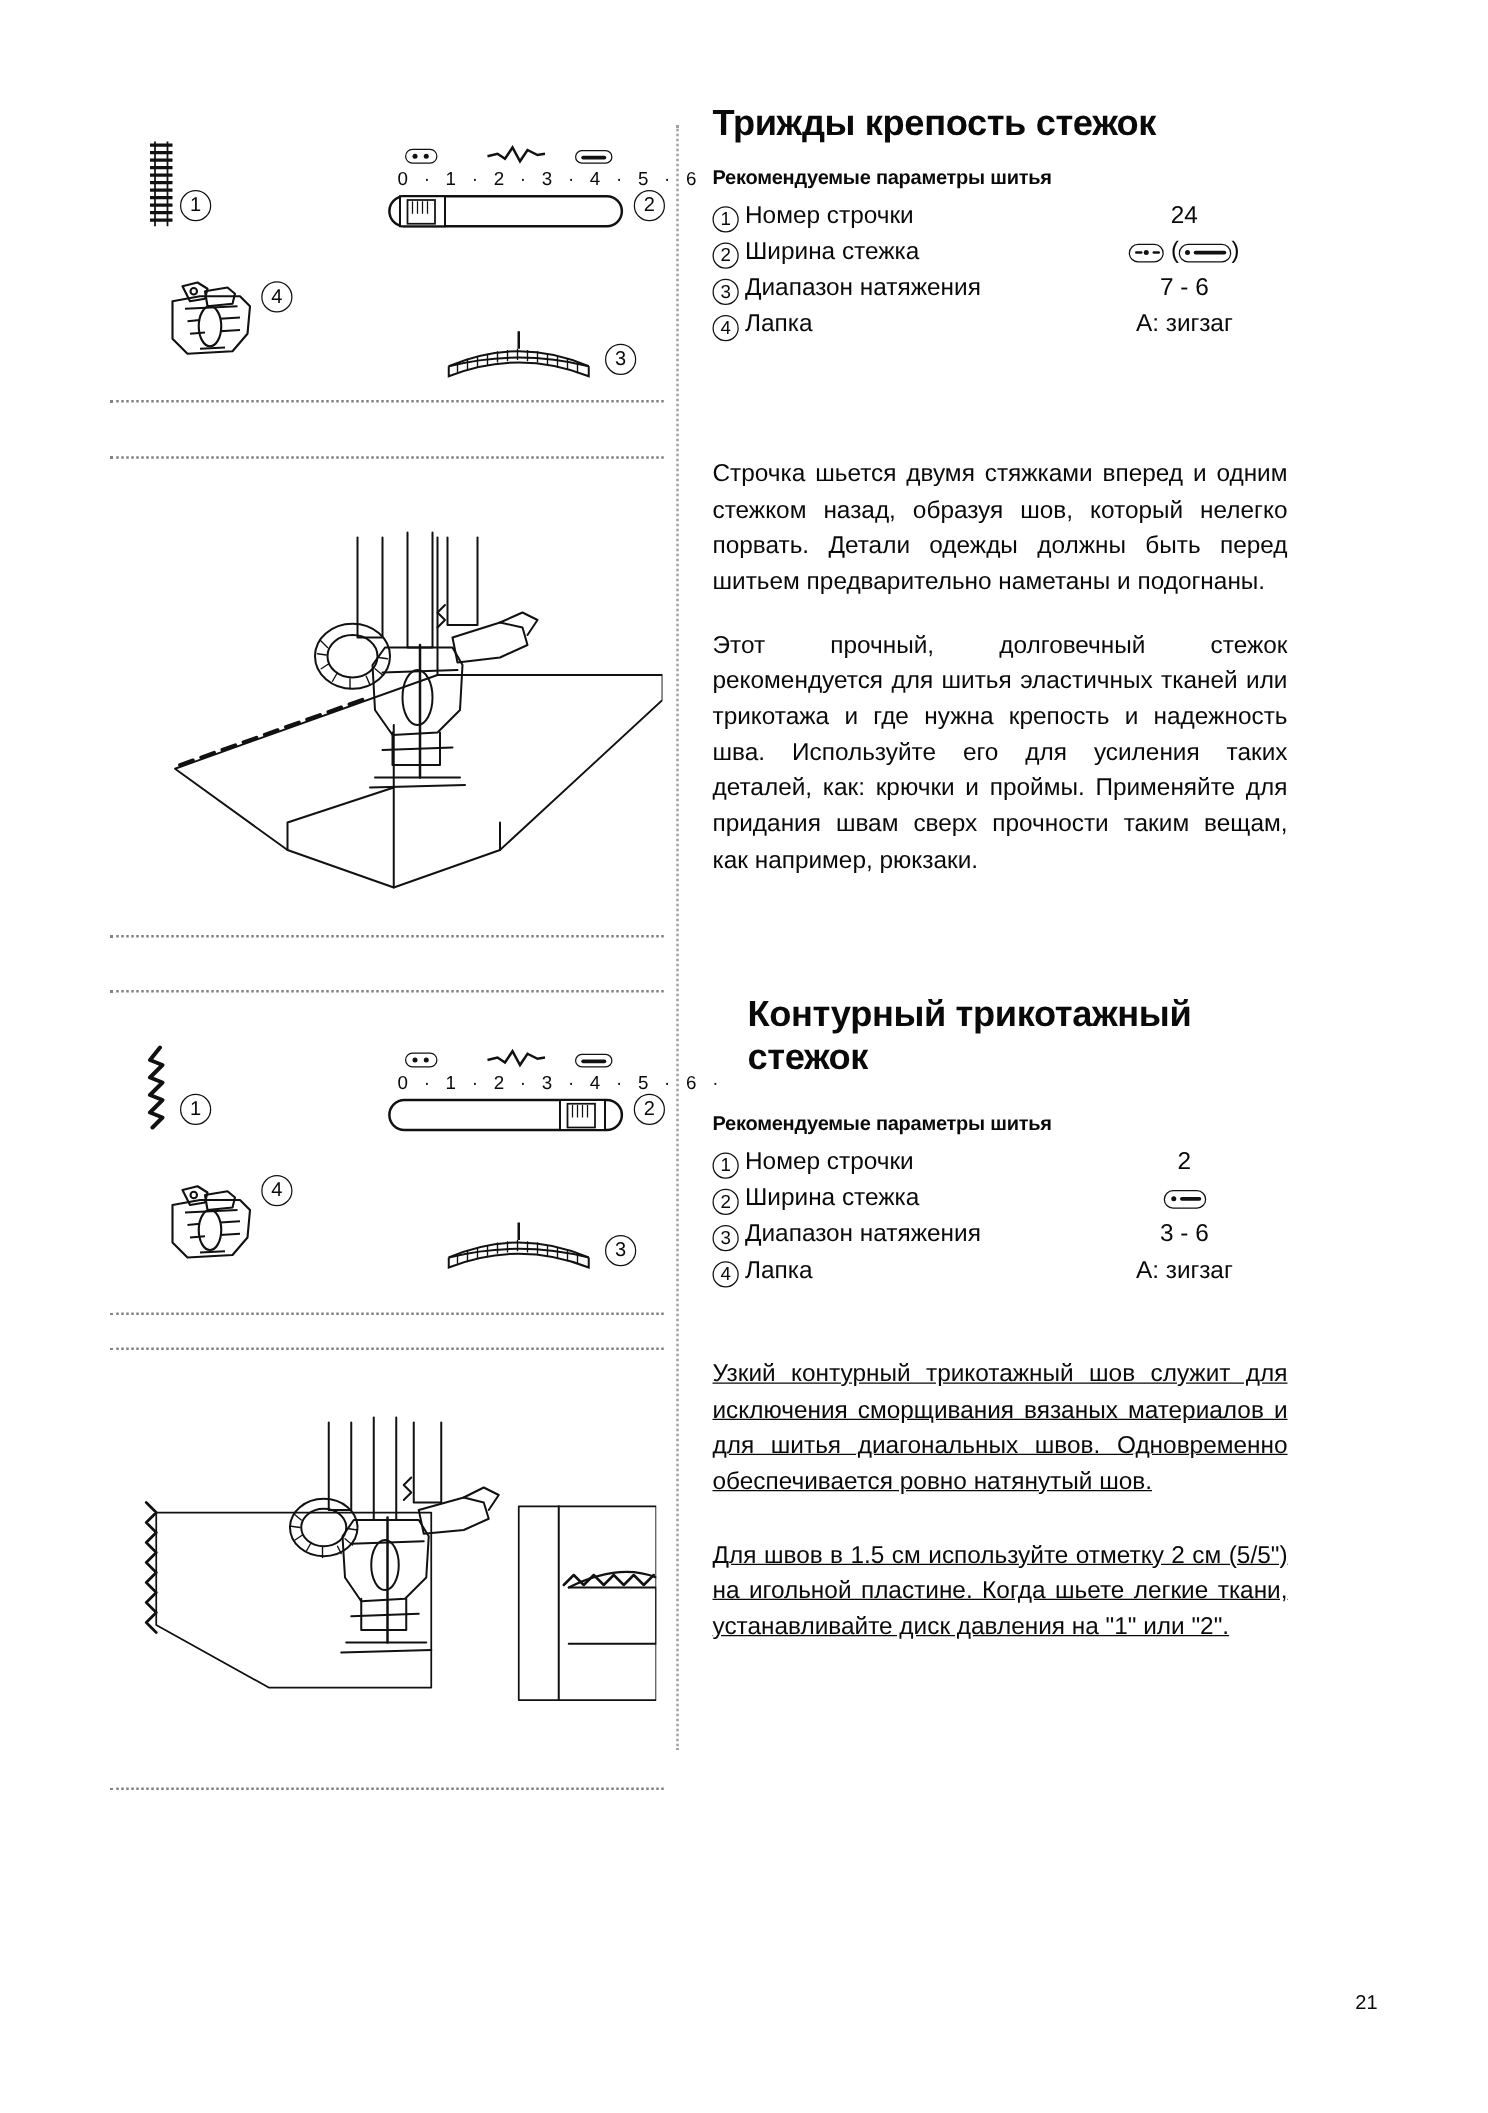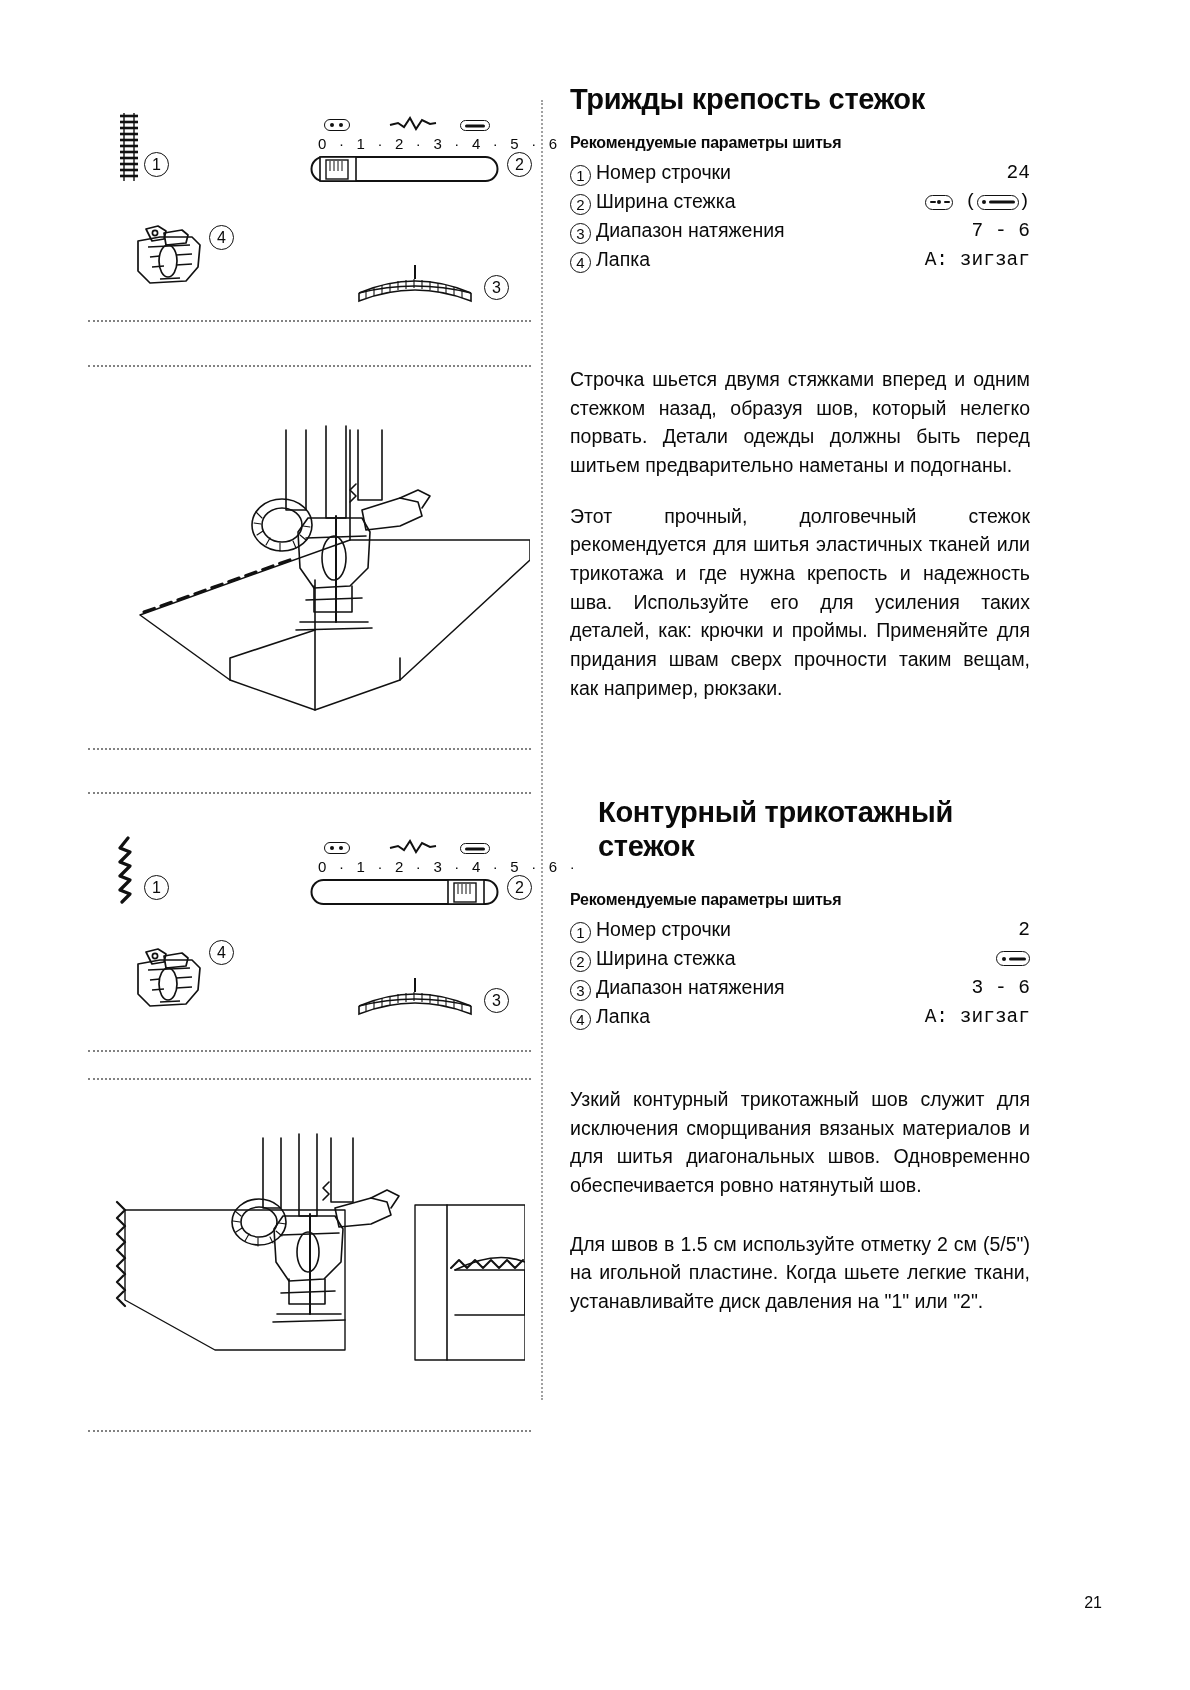--- a/index.html
+++ b/index.html
@@ -57,21 +57,21 @@
     border-collapse: collapse;
     font-size: 19.5px;
   }
   table.params td {
     padding: 1.5px 0;
     vertical-align: middle;
     white-space: nowrap;
   }
   td.p-num { width: 26px; }
   td.p-label { padding-left: 4px; margin-left: 32px; }
-  td.p-val { text-align: right; width: 165px; padding-left: 8px; font-family: Liberation Mono, monospace;}
+  td.p-val { text-align: center; width: 165px; padding-left: 8px;}
 
   .circnum {
     display: inline-block;
     width: 21px; height: 21px;
     line-height: 19px;
     text-align: center;
     border: 1.6px solid #111;
     border-radius: 50%;
     font-size: 15px;
     vertical-align: -3px;
@@ -492,20 +492,20 @@
         </tr>
         <tr>
           <td class="p-num"><span class="circnum">4</span></td>
           <td class="p-label">Лапка</td>
           <td class="p-val">A: зигзаг</td>
         </tr>
       </tbody>
     </table>
   </div>
 
-  <div class="col-right" style="top:1085px;">
+  <div class="col-right" style="top:1085px;text-decoration:underline;">
     <p class="body">Узкий контурный трикотажный шов служит для исключения сморщивания вязаных материалов и для шитья диагональных швов. Одновременно обеспечивается ровно натянутый шов.</p>
     <p class="body" style="margin-top:30px;">Для швов в 1.5 см используйте отметку 2 см (5/5") на игольной пластине. Когда шьете легкие ткани, устанавливайте диск давления на "1" или "2".</p>
   </div>
 
   <div class="pagenum">21</div>
 
 </div>
 
 </body></html>

